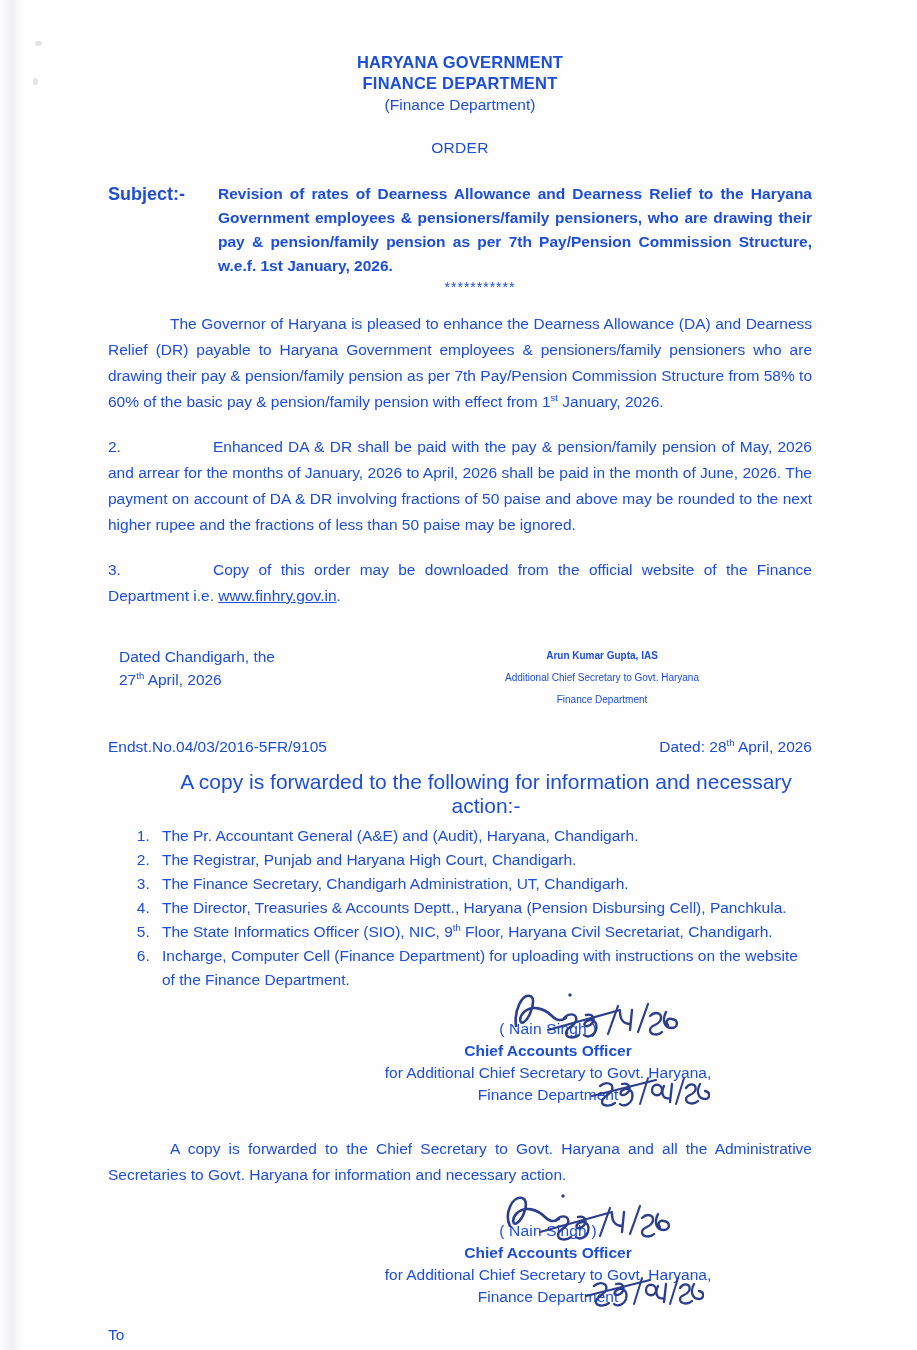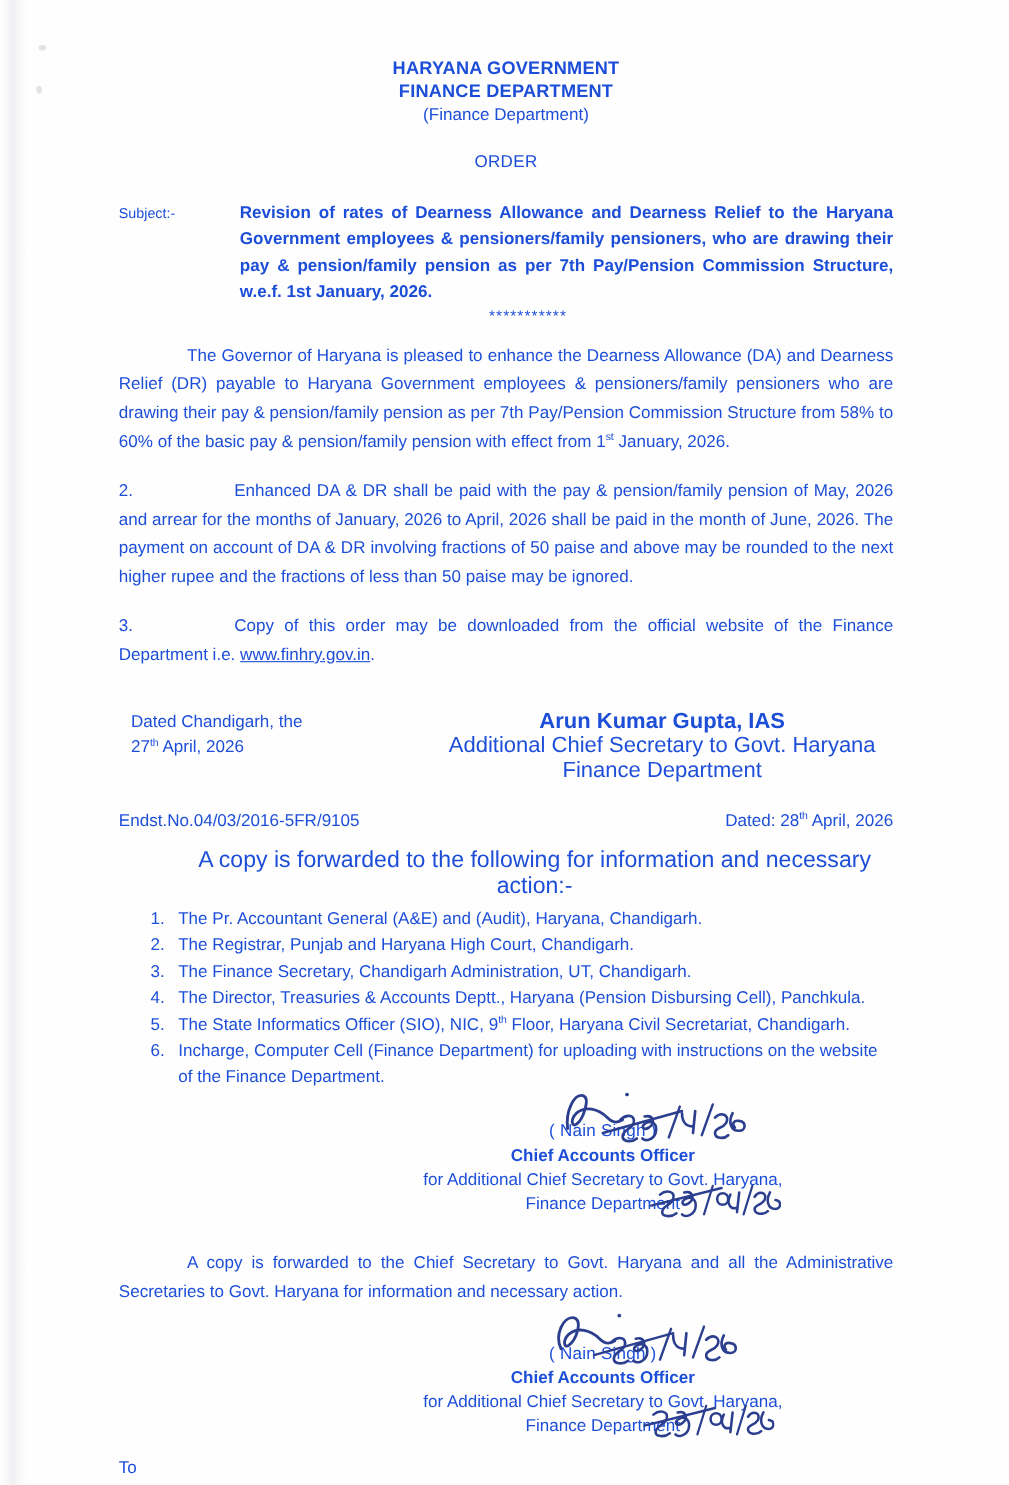--- a/index.html
+++ b/index.html
@@ -61,22 +61,22 @@
     font-size: 15.5px;
     font-weight: normal;
     margin-top: 23px;
     letter-spacing: .3px;
   }
   .subject-row {
     display: flex;
     margin-top: 25px;
   }
   .subject-label {
-    font-weight: normal;
-    font-size: 13px;
+    font-weight: bold;
+    font-size: 18px;
     width: 110px;
     flex: 0 0 110px;
     line-height: 24px;
   }
   .subject-text {
     font-weight: bold;
     font-size: 15.5px;
     line-height: 24px;
     text-align: justify;
     flex: 1 1 auto;
@@ -115,21 +115,21 @@
     position: absolute;
     left: 11px;
     top: 0;
     font-size: 15.5px;
     line-height: 23px;
   }
   .sig-right {
     text-align: center;
     width: 420px;
     margin-left: 284px;
-    font-size: 20px;
+    font-size: 10px;
     line-height: 22px;
   }
   .sig-right .nm { font-weight: bold; }
 
   .endst-row {
     position: relative;
     margin-top: 21px;
     height: 24px;
     font-size: 15.5px;
   }

